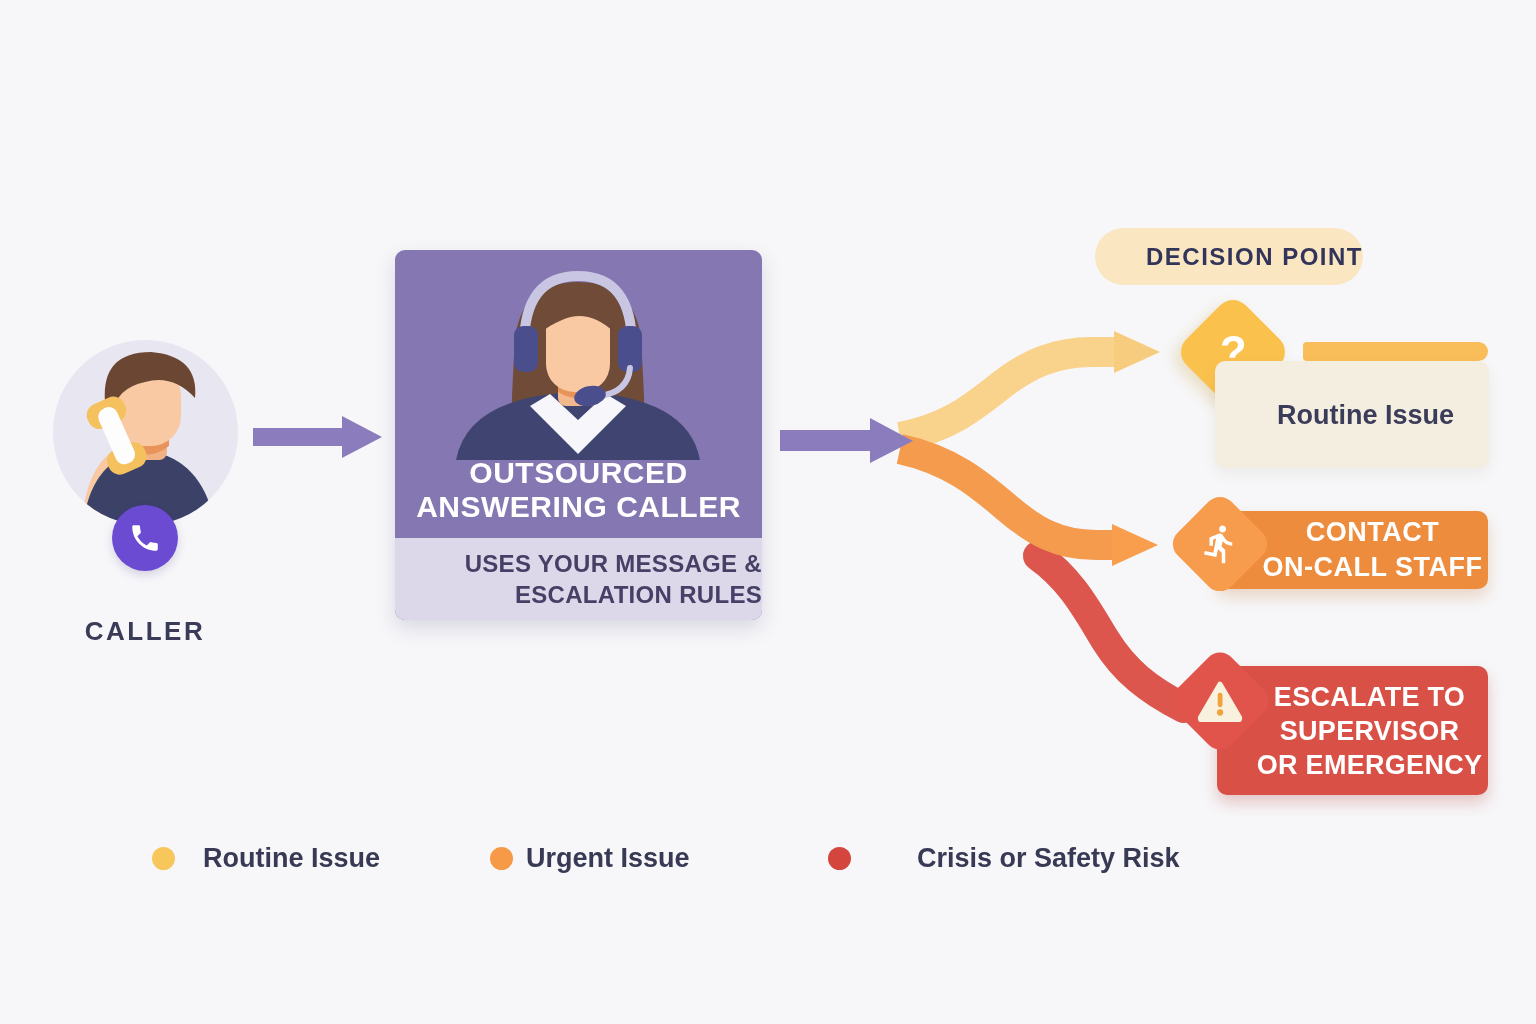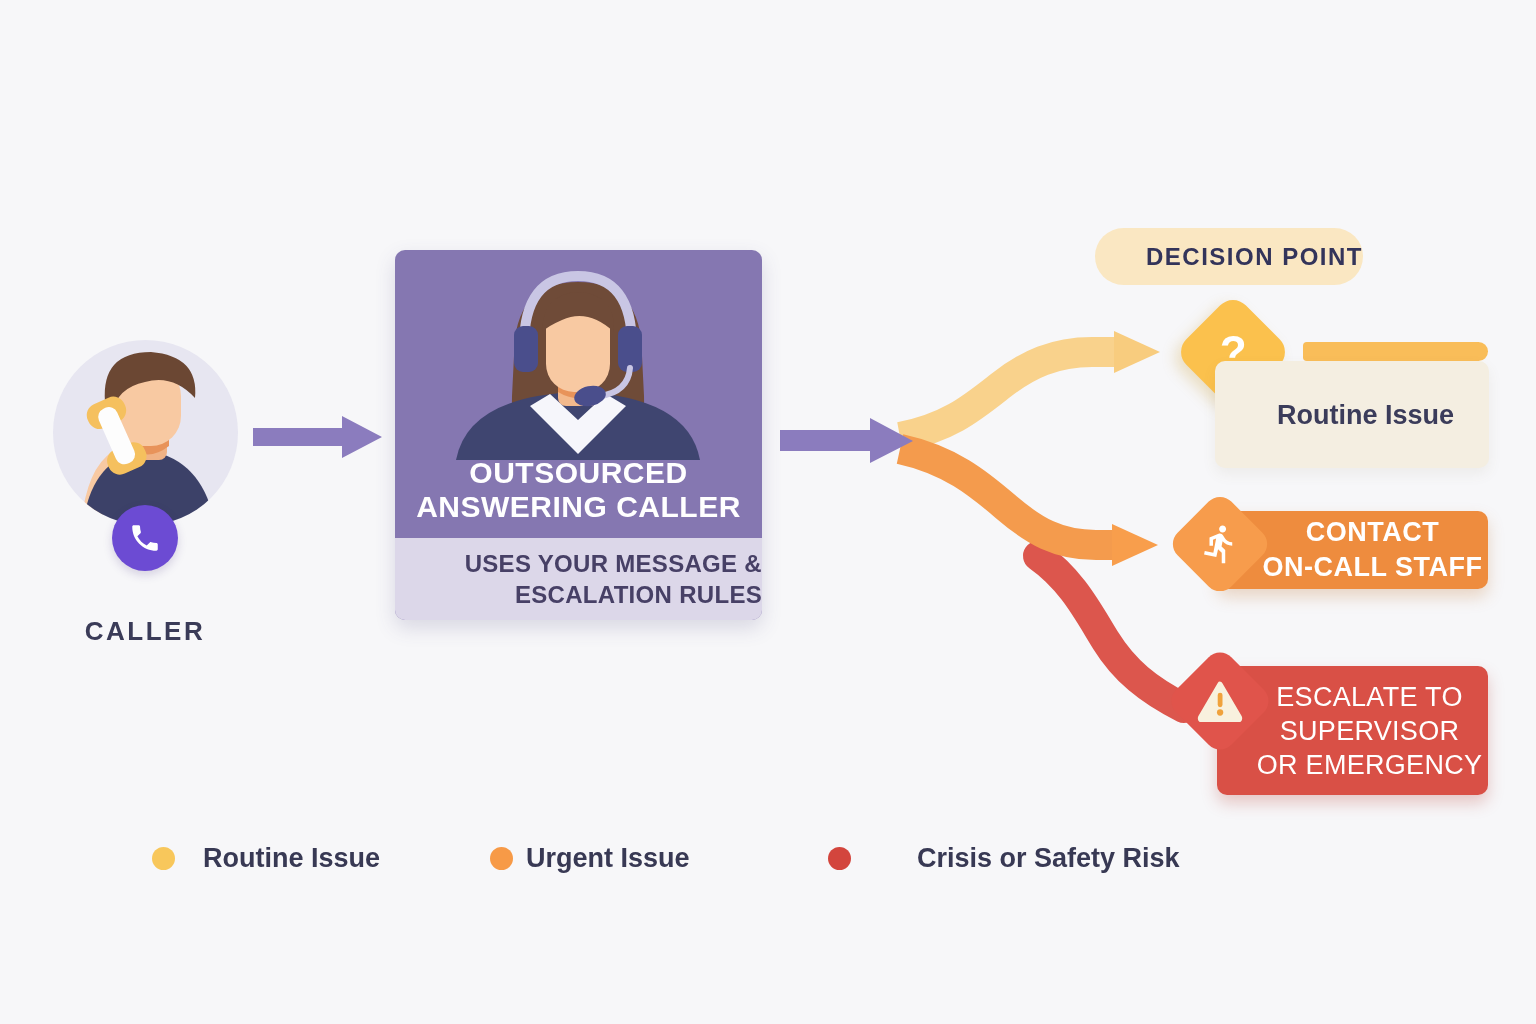--- a/index.html
+++ b/index.html
@@ -36,21 +36,21 @@
 
   
   .routine-strip{left:1303px;top:342px;width:185px;height:19px;background:#F9BD59;border-radius:4px 10px 10px 4px;}
   .routine-card{left:1215px;top:361px;width:274px;height:107px;background:#F4EEE1;border-radius:10px;display:flex;flex-direction:column;justify-content:center;padding-left:62px;box-sizing:border-box;box-shadow:0 6px 14px rgba(120,100,60,.08);}
   .routine-card div{color:#3B3C5A;font-size:27px;line-height:34px;font-weight:700;}
 
   .urgent-card{left:1217px;top:511px;width:271px;height:78px;background:#EE8C3E;border-radius:10px;display:flex;flex-direction:column;justify-content:center;align-items:center;padding-left:40px;box-sizing:border-box;box-shadow:0 8px 16px rgba(190,110,40,.25);}
   .urgent-card div{color:#fff;font-size:27px;line-height:35px;font-weight:800;letter-spacing:0.5px;}
 
   .crisis-card{left:1217px;top:666px;width:271px;height:129px;background:#D95046;border-radius:10px;display:flex;flex-direction:column;justify-content:center;align-items:center;padding-left:34px;box-sizing:border-box;box-shadow:0 8px 16px rgba(180,50,40,.25);}
-  .crisis-card div{color:#fff;font-size:27px;line-height:34px;font-weight:400;letter-spacing:0.3px;}
+  .crisis-card div{color:#fff;font-size:27px;line-height:34px;font-weight:700;letter-spacing:0.3px;}
 
   
   .legend-dot{width:23px;height:23px;border-radius:50%;top:847px;}
   .legend-label{top:843px;font-size:27px;font-weight:700;color:#383954;}
   .dot-1{left:152px;} .lab-1{left:203px;}
   .dot-2{left:490px;} .lab-2{left:526px;}
   .dot-3{left:828px;} .lab-3{left:877px;margin-left:40px;}
 
   svg{display:block;}
 </style>

